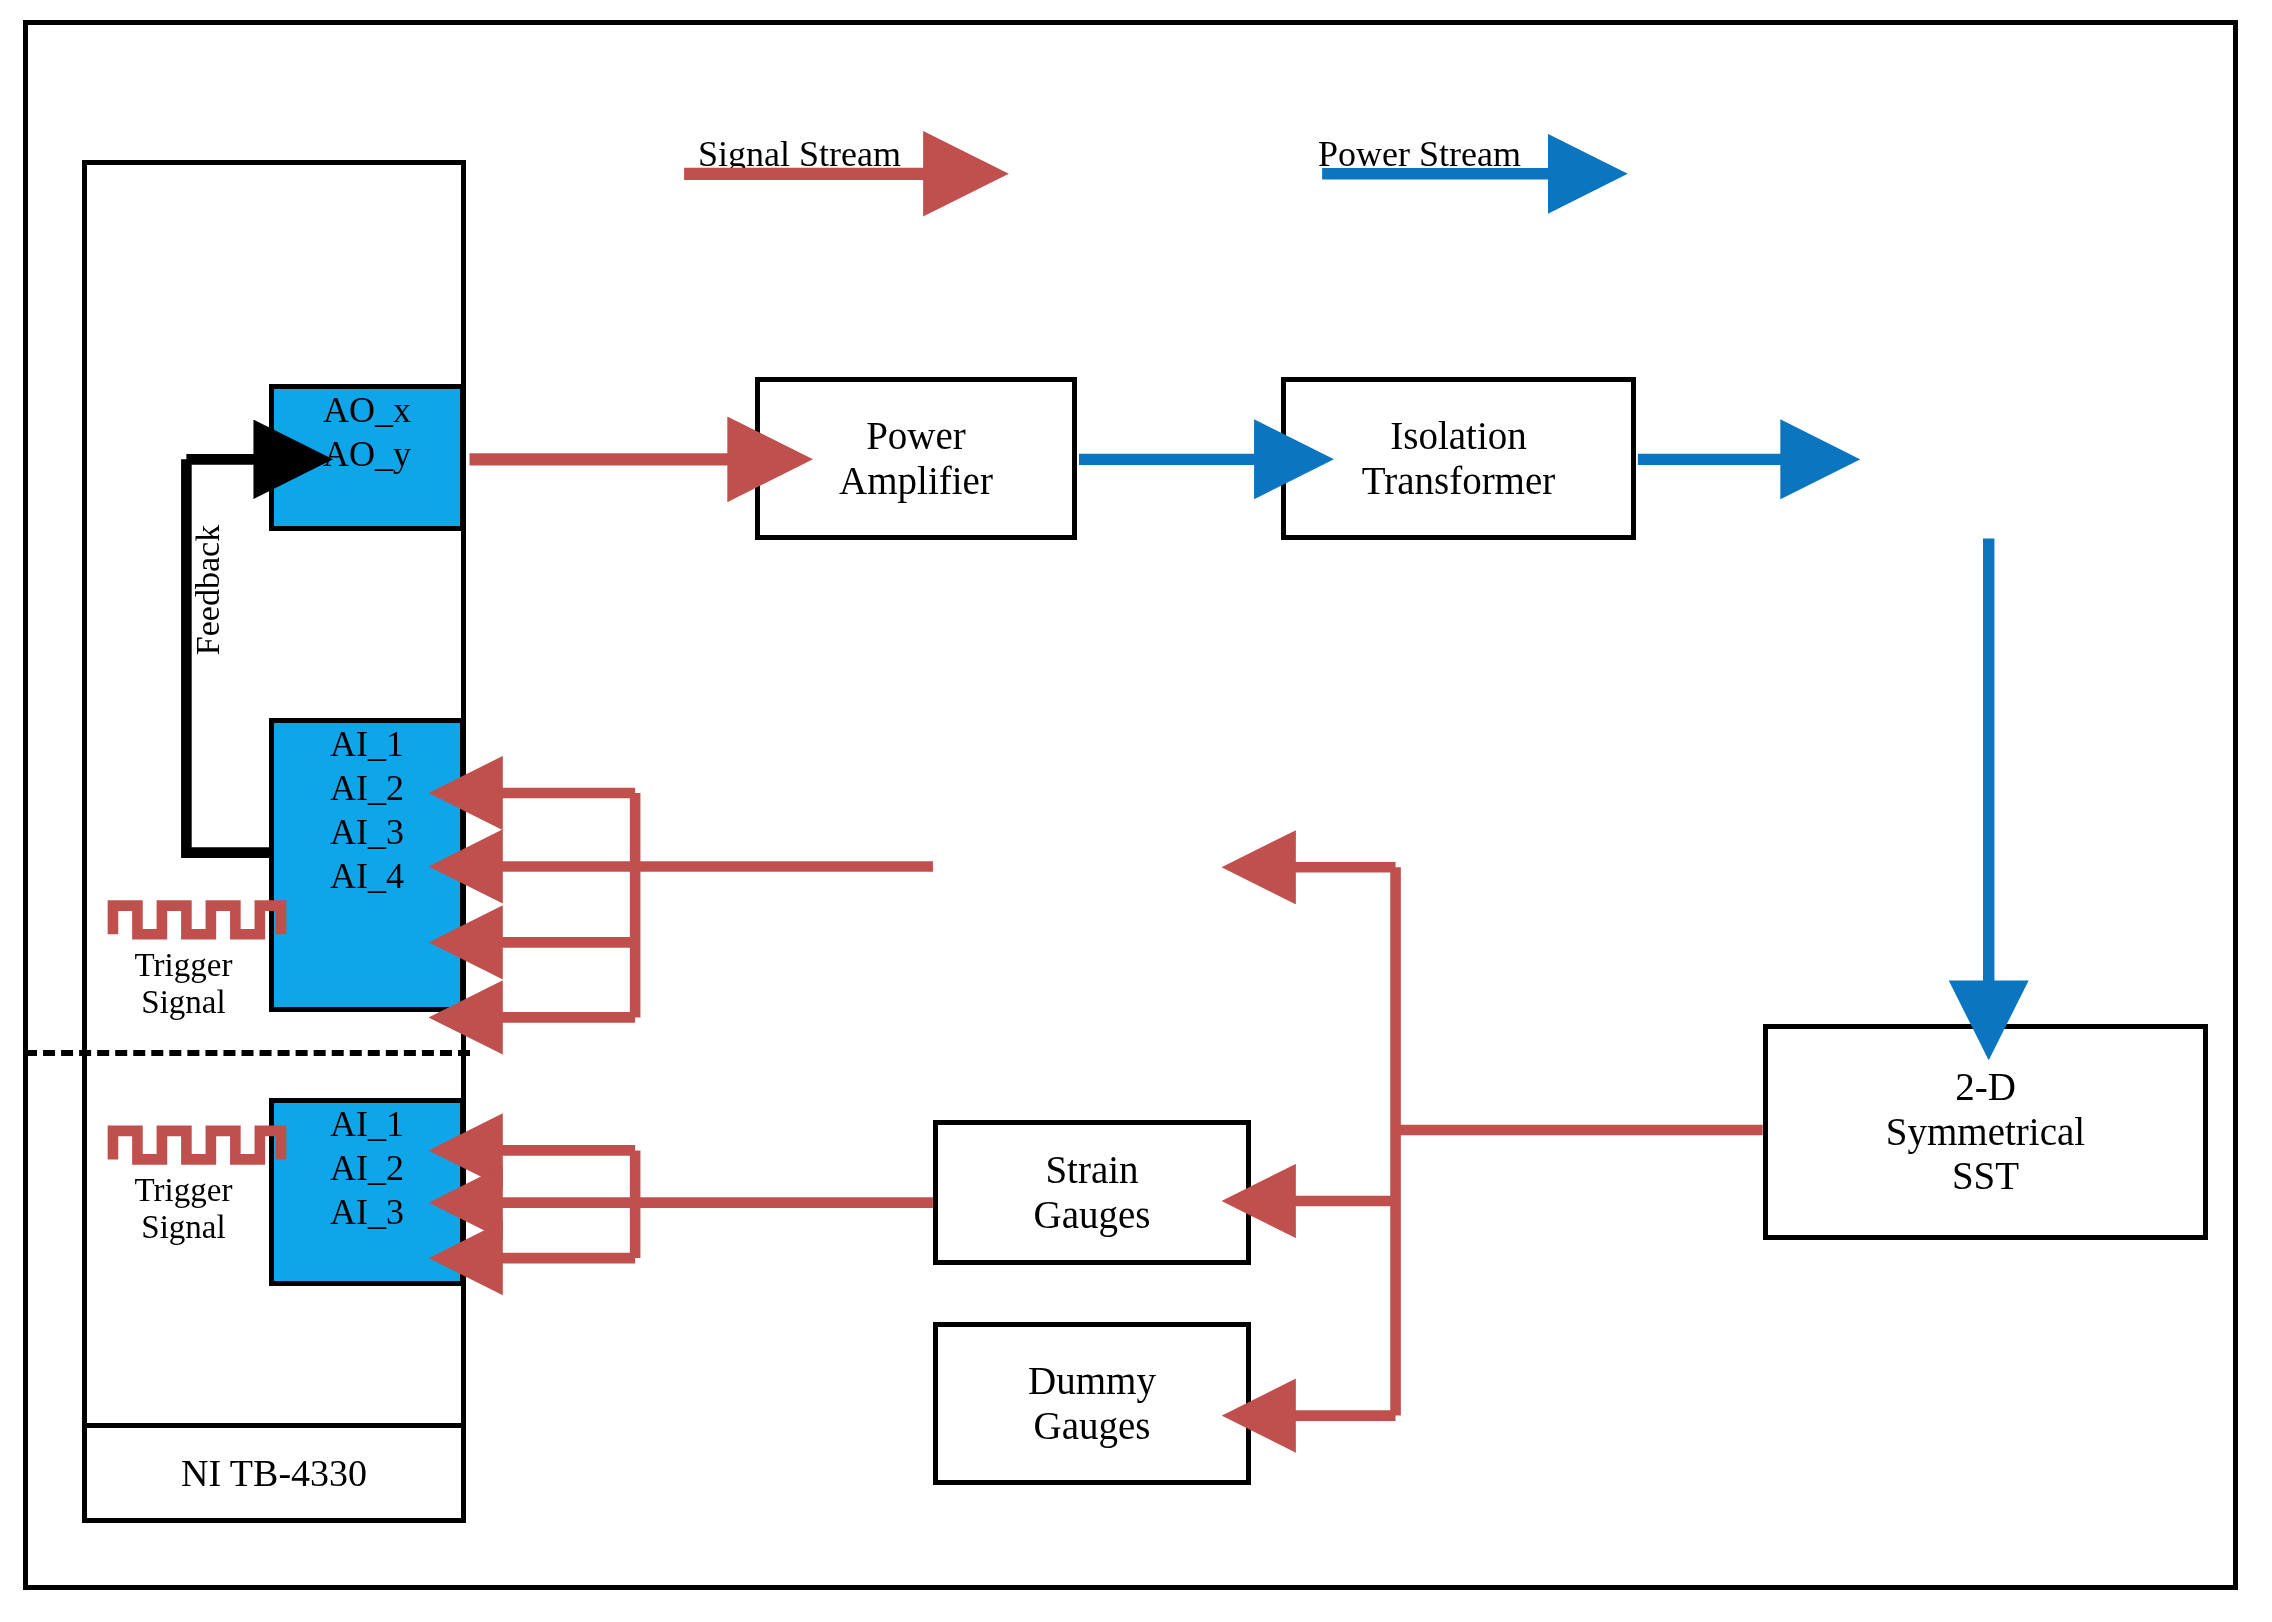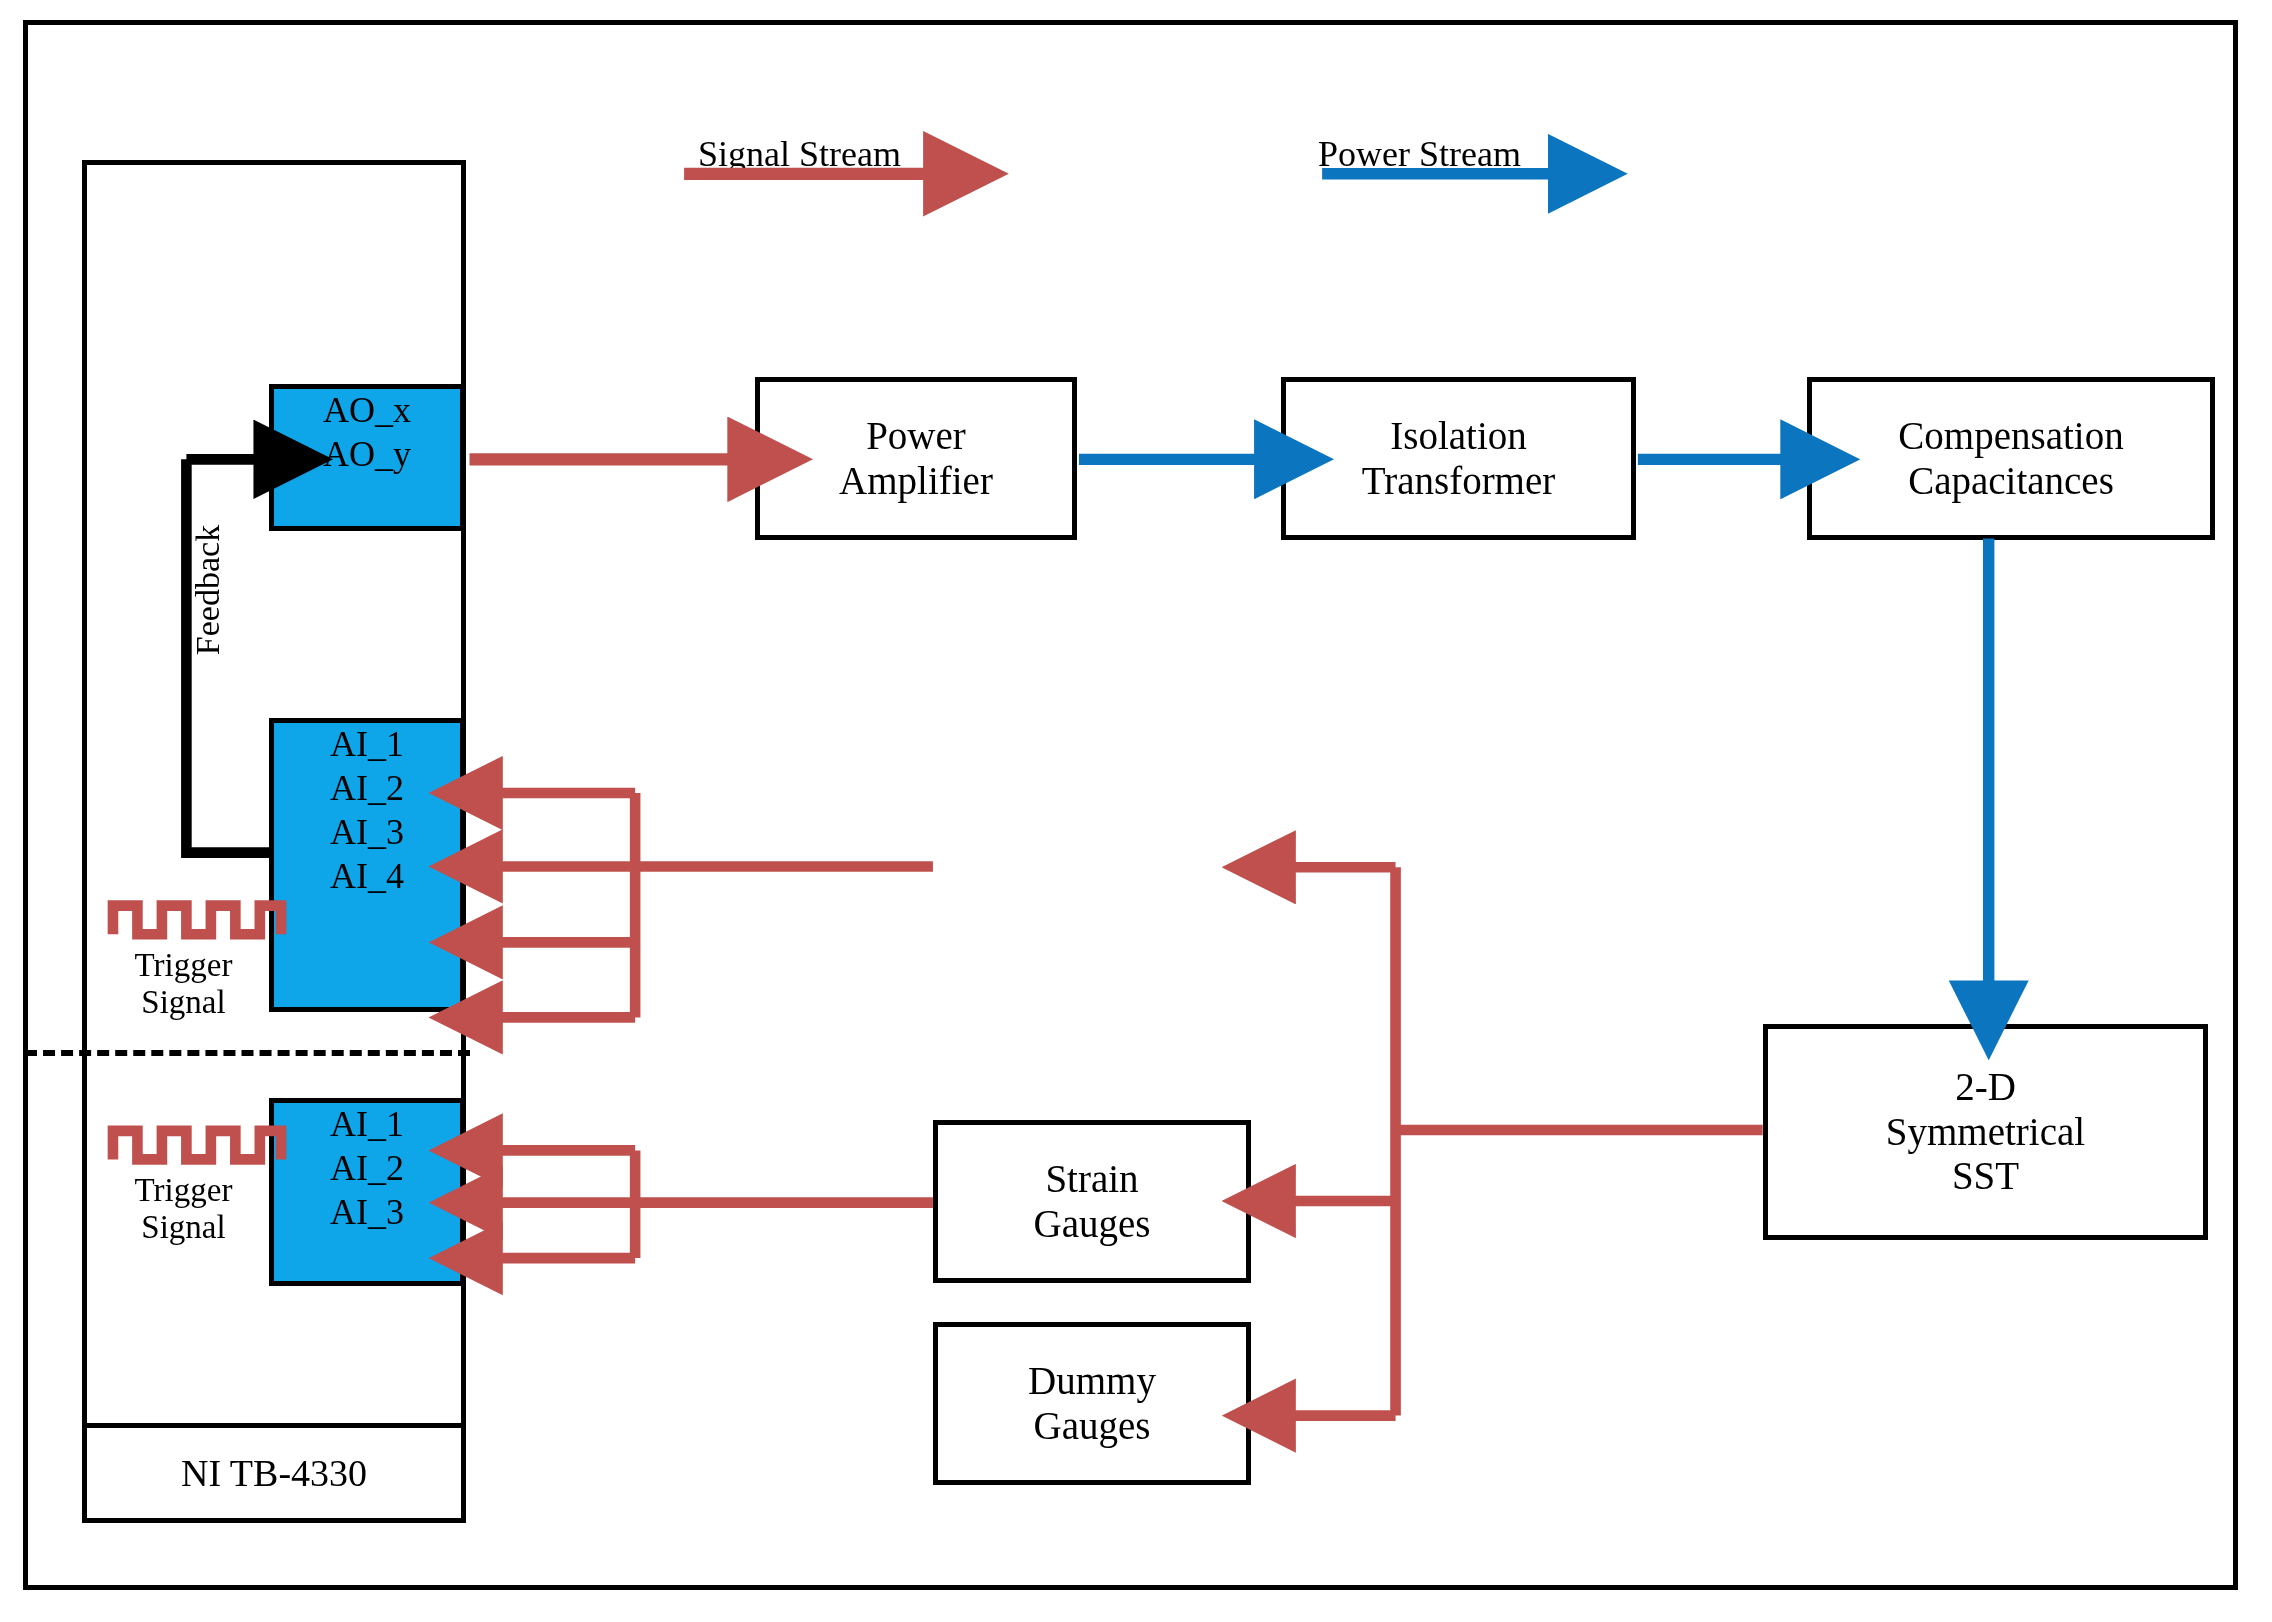--- a/index.html
+++ b/index.html
@@ -180,27 +180,23 @@
   <div class="blk" style="left:755px; top:377px; width:322px; height:163px; font-size:39px;">
     <span class="ln">Power</span>
     <span class="ln">Amplifier</span>
   </div>
 
   <div class="blk" style="left:1281px; top:377px; width:355px; height:163px; font-size:39px;">
     <span class="ln">Isolation</span>
     <span class="ln">Transformer</span>
   </div>
 
-  <div class="blk" style="left:1807px; top:377px; width:408px; height:163px; font-size:39px;">
-    <span class="ln">Compensation</span>
-    <span class="ln">Capacitances</span>
-  </div>
-
-
-  <div class="blk" style="left:933px; top:1120px; width:318px; height:163px; font-size:39px;align-items:center;">
+
+
+  <div class="blk" style="left:933px; top:1120px; width:318px; height:145px; font-size:39px;align-items:center;">
     <span class="ln">Strain</span>
     <span class="ln">Gauges</span>
   </div>
 
   <div class="blk" style="left:933px; top:1322px; width:318px; height:163px; font-size:39px;">
     <span class="ln">Dummy</span>
     <span class="ln">Gauges</span>
   </div>
 
   <div class="blk" style="left:1763px; top:1024px; width:445px; height:216px; font-size:39px;">

